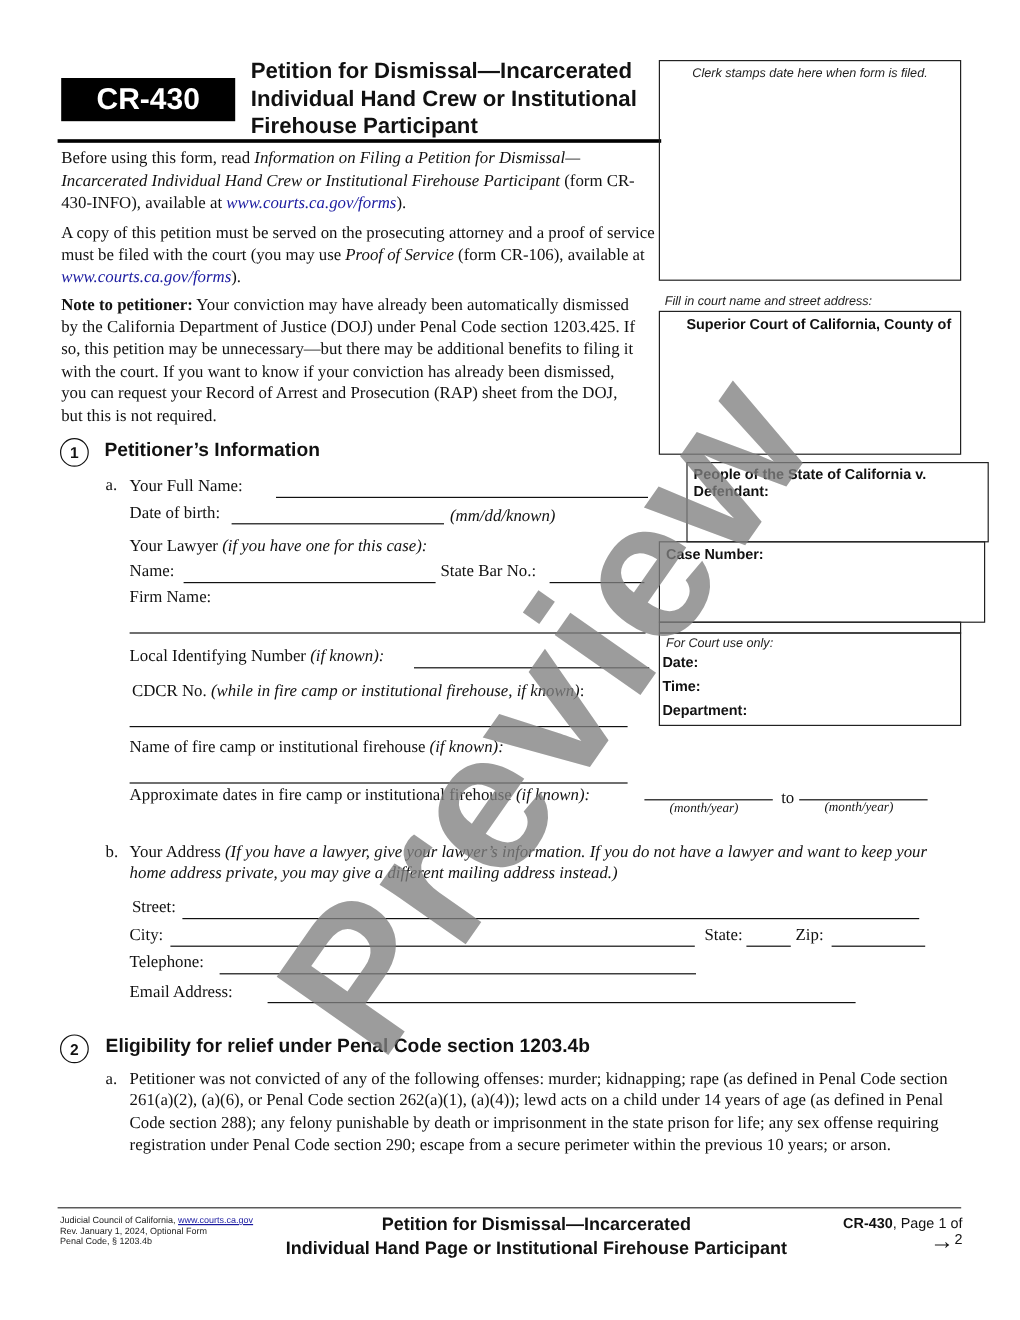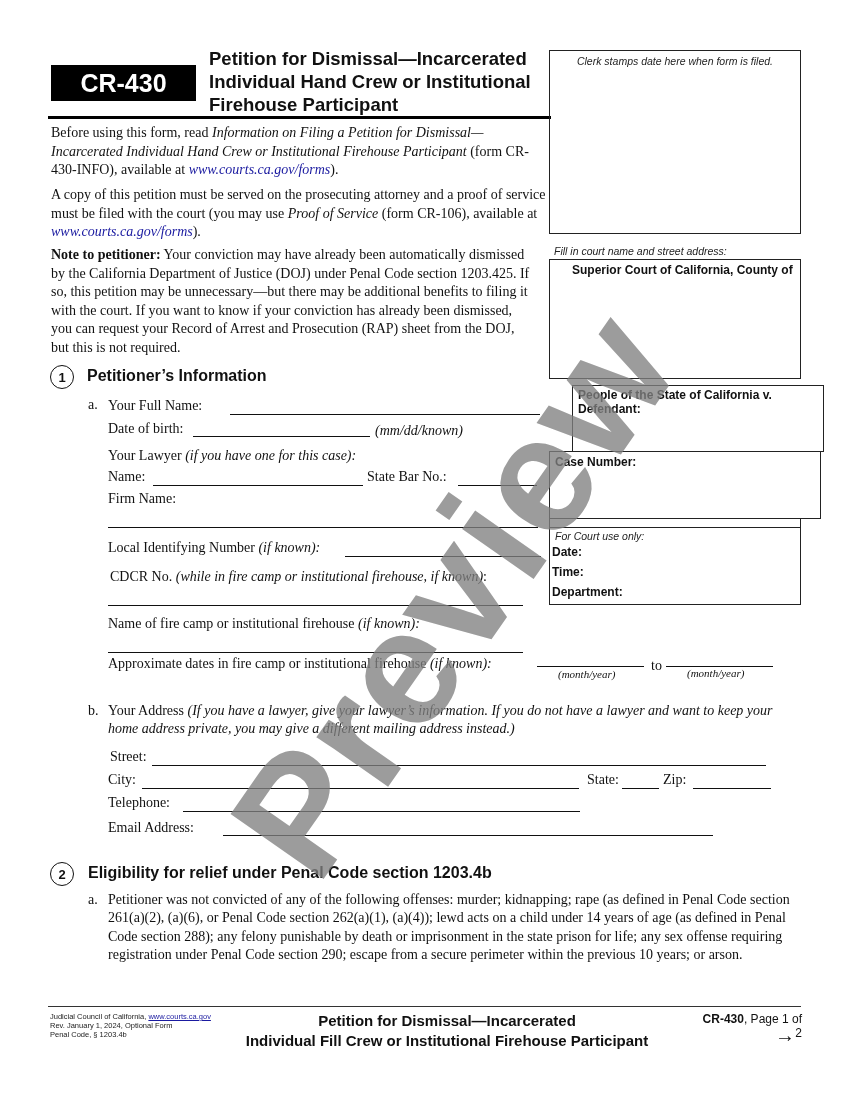--- a/index.html
+++ b/index.html
@@ -125,18 +125,18 @@
 <div class="abs para" style="left:108px; top:891px; width:690px; font-size:14px; line-height:18.3px;">Petitioner was not convicted of any of the following offenses: murder; kidnapping; rape (as defined in Penal Code section 261(a)(2), (a)(6), or Penal Code section 262(a)(1), (a)(4)); lewd acts on a child under 14 years of age (as defined in Penal Code section 288); any felony punishable by death or imprisonment in the state prison for life; any sex offense requiring registration under Penal Code section 290; escape from a secure perimeter within the previous 10 years; or arson.</div>
 
 <div class="abs" style="left:48px; top:1006px; width:753px; height:0; border-bottom:1.2px solid #333;"></div>
 <div class="abs foot-small" style="left:50px; top:1012px;">
   <div><span>Judicial Council of California, </span><a style="color:#1a1aa0; text-decoration:underline;">www.courts.ca.gov</a></div>
   <div>Rev. January 1, 2024, Optional Form</div>
   <div>Penal Code, § 1203.4b</div>
 </div>
 <div class="abs foot-title" style="left:212px; top:1011px; width:470px;">
   <div>Petition for Dismissal—Incarcerated</div>
-  <div>Individual Fill Crew or Institutional Firehouse Participant</div>
+  <div>Individual Hand Page or Institutional Firehouse Participant</div>
 </div>
 <div class="abs sans" style="left:694px; top:1012px; font-size:12px; width:108px; text-align:right;"><span class="b">CR-430</span><span>, Page 1 of 2</span></div>
 <div class="abs sans" style="left:775px; top:1024px; font-size:20px;">→</div>
 
 <div class="abs watermark">Preview</div>
 
 </body></html>

